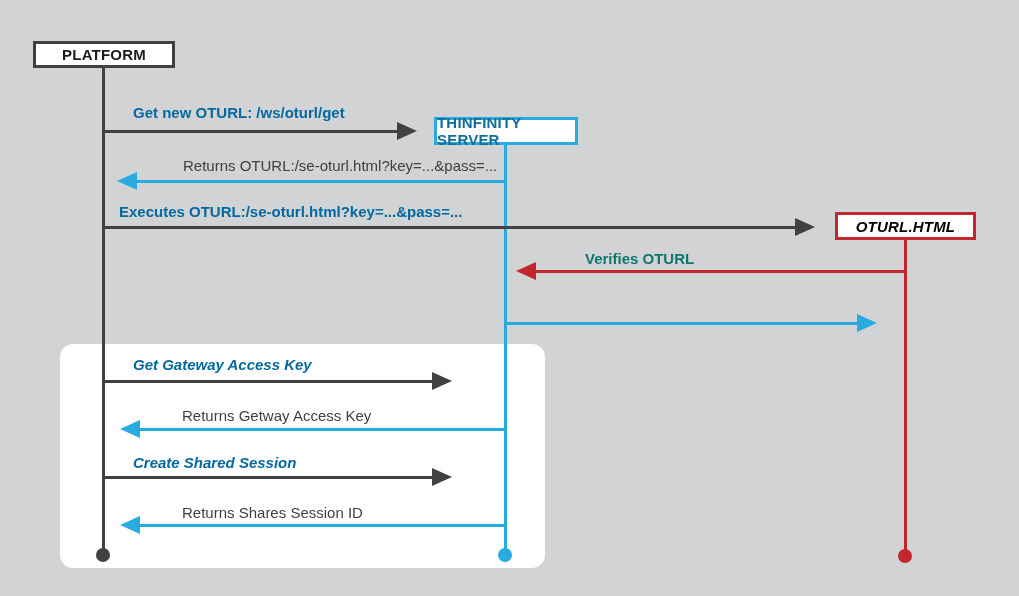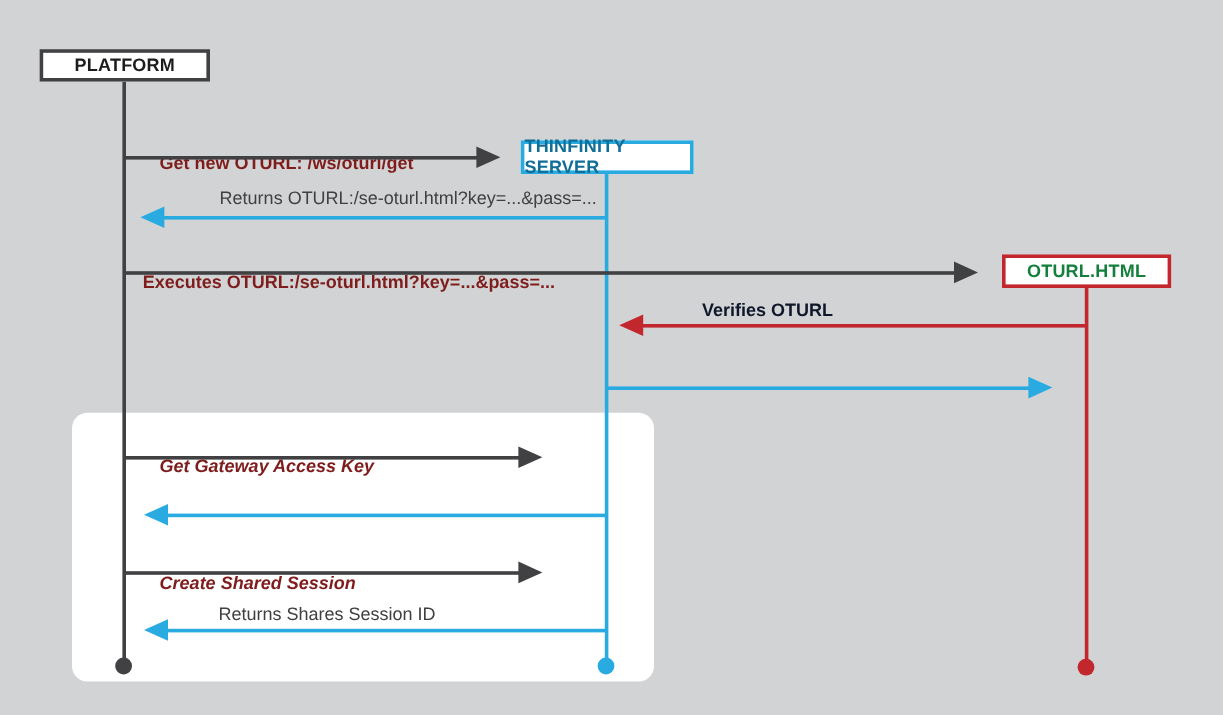--- a/index.html
+++ b/index.html
@@ -24,21 +24,21 @@
   .actor-box{
     position:absolute;
     box-sizing:border-box;
     background:#ffffff;
     display:flex;align-items:center;justify-content:center;
     font-weight:bold;font-size:15px;
     letter-spacing:.2px;
   }
   .actor-platform{left:33px;top:41px;width:142px;height:27px;border:3px solid #414042;color:#1c1c1e;}
   .actor-thinfinity{left:434px;top:117px;width:144px;height:28px;border:3px solid #29abe2;color:#116e96;}
-  .actor-oturl{left:835px;top:212px;width:141px;height:28px;border:3px solid #c1272d;color:#15803d;}
+  .actor-oturl{left:835px;top:212px;width:141px;height:28px;border:3px solid #c1272d;color:#000000;font-style:italic;}
   
   .lifeline{position:absolute;width:3px;}
   .ll-dark{left:102px;top:68px;height:487px;background:#414042;}
   .ll-blue{left:504px;top:145px;height:410px;background:#29abe2;}
   .ll-red{left:904px;top:240px;height:316px;background:#c1272d;}
   
   .dot{position:absolute;width:14px;height:14px;border-radius:50%;}
   .dot-dark{left:96px;top:548px;background:#414042;}
   .dot-blue{left:498px;top:548px;background:#29abe2;}
   .dot-red{left:898px;top:549px;background:#c1272d;}
@@ -47,23 +47,23 @@
   .hl-dark{background:#414042;}
   .hl-blue{background:#29abe2;}
   .hl-red{background:#c1272d;}
   .head{position:absolute;width:0;height:0;border-top:9px solid transparent;border-bottom:9px solid transparent;}
   .head-right-dark{border-left:20px solid #414042;}
   .head-right-blue{border-left:20px solid #29abe2;}
   .head-left-blue{border-right:20px solid #29abe2;}
   .head-left-red{border-right:20px solid #c1272d;}
   
   .msg-label{position:absolute;font-size:15px;white-space:nowrap;}
-  .lbl-dark{color:#7f1d1d;font-weight:600;margin-top:24px;}
+  .lbl-dark{color:#0369a1;font-weight:600;}
   .lbl-blue{color:#404040;font-weight:400;}
-  .lbl-red{color:#0f172a;font-weight:600;}
+  .lbl-red{color:#0f766e;font-weight:600;}
 </style>
 </head>
 <body>
 
 <div class="canvas">
 
   <div class="group-box"></div>
 
   <div class="lifeline ll-dark"></div>
   <div class="lifeline ll-blue"></div>
@@ -85,20 +85,21 @@
   <div class="hline hl-red" style="left:534px;top:270px;width:371px;"></div>
   <div class="head head-left-red" style="left:516px;top:262px;"></div>
 
   <div class="hline hl-blue" style="left:505px;top:322px;width:354px;"></div>
   <div class="head head-right-blue" style="left:857px;top:314px;"></div>
 
   <div class="msg-label lbl-dark" style="left:133px;top:356px;font-style:italic;">Get Gateway Access Key</div>
   <div class="hline hl-dark" style="left:104px;top:380px;width:330px;"></div>
   <div class="head head-right-dark" style="left:432px;top:372px;"></div>
 
+  <div class="msg-label lbl-blue" style="left:182px;top:407px;">Returns Getway Access Key</div>
   <div class="hline hl-blue" style="left:138px;top:428px;width:368px;"></div>
   <div class="head head-left-blue" style="left:120px;top:420px;"></div>
 
   <div class="msg-label lbl-dark" style="left:133px;top:454px;font-style:italic;">Create Shared Session</div>
   <div class="hline hl-dark" style="left:104px;top:476px;width:330px;"></div>
   <div class="head head-right-dark" style="left:432px;top:468px;"></div>
 
   <div class="msg-label lbl-blue" style="left:182px;top:504px;">Returns Shares Session ID</div>
   <div class="hline hl-blue" style="left:138px;top:524px;width:368px;"></div>
   <div class="head head-left-blue" style="left:120px;top:516px;"></div>

